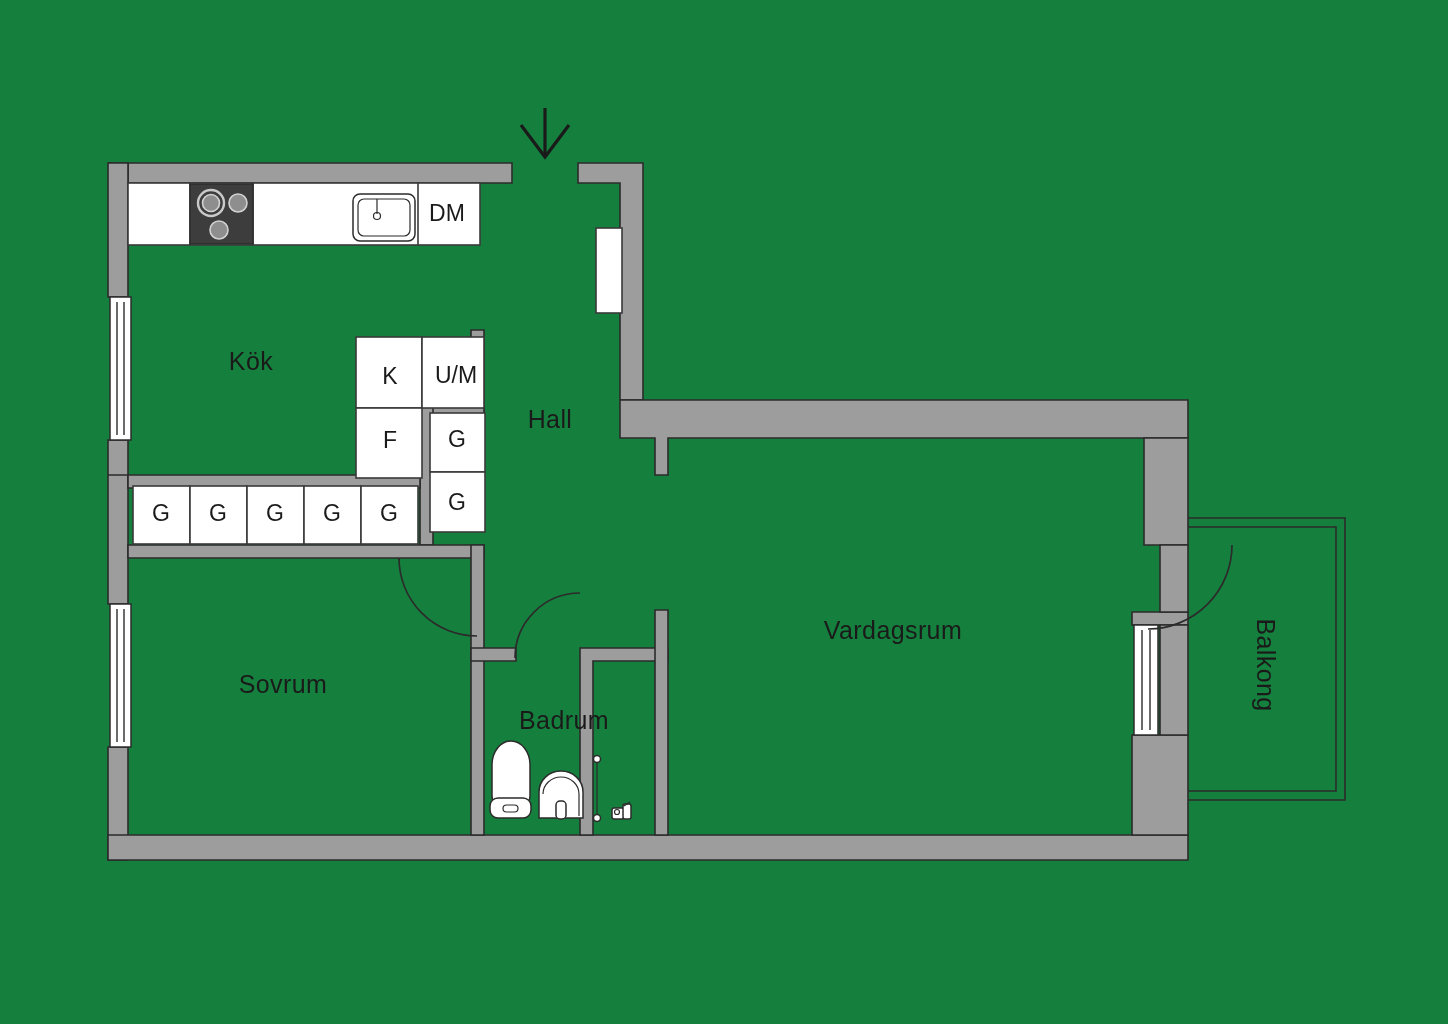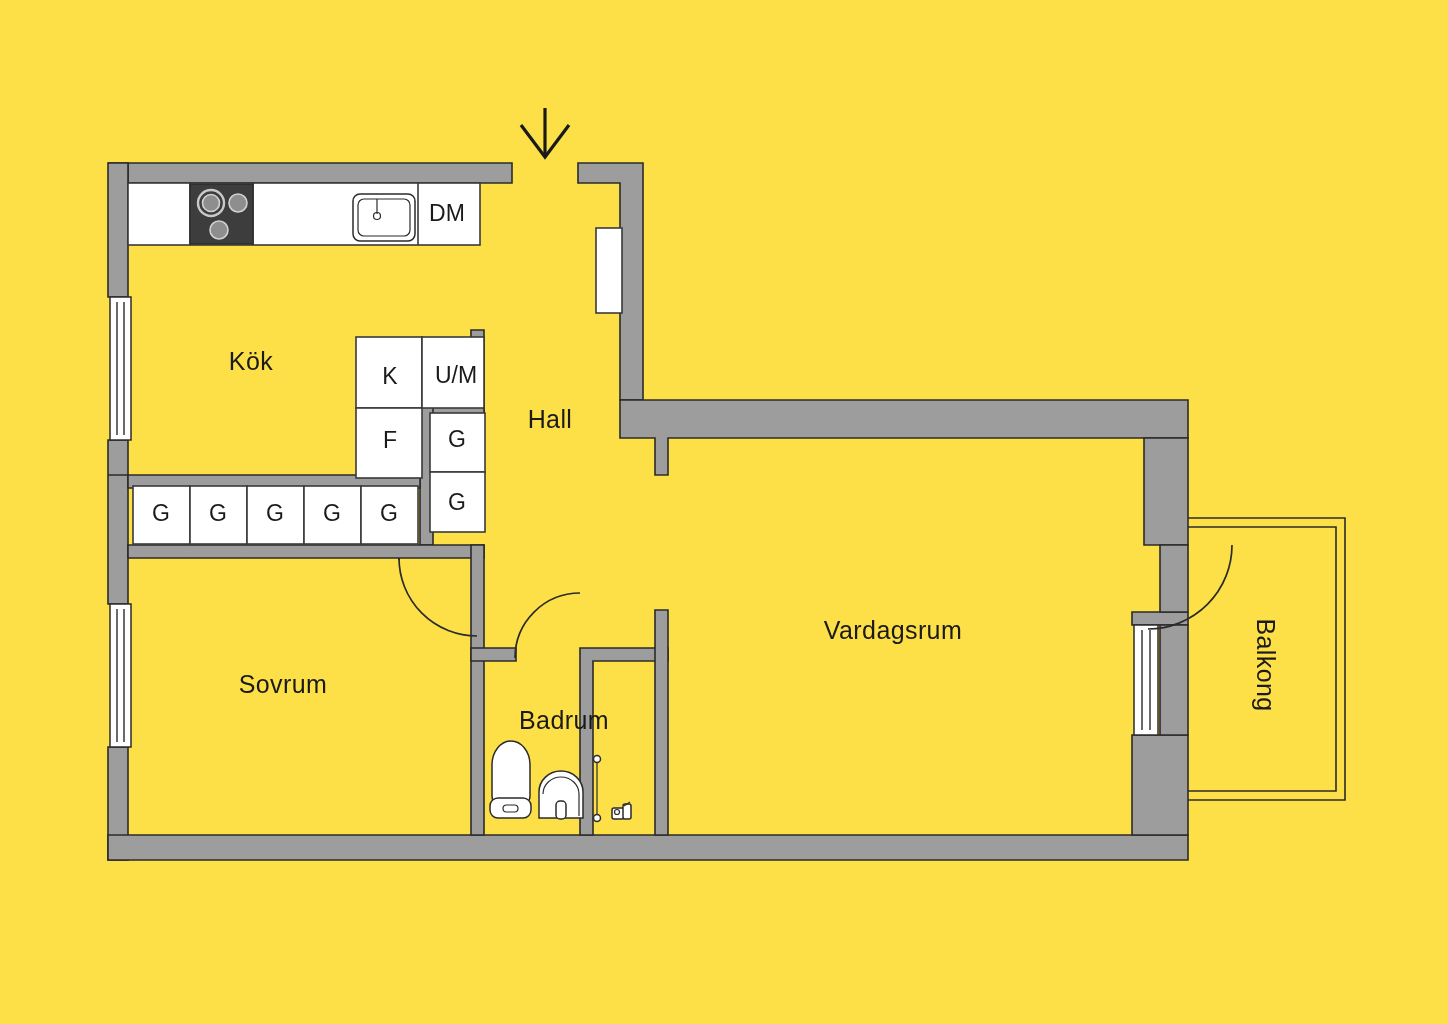--- a/index.html
+++ b/index.html
@@ -11,21 +11,21 @@
   body {
     width: 1448px;
     height: 1024px;
     font-family: "Liberation Sans", sans-serif;
     overflow: hidden;
   }
   #plan-root {
     position: relative;
     width: 1448px;
     height: 1024px;
-    background: #fde047;
+    background: #15803d;
   }
   svg#floorplan {
     display: block;
     width: 1448px;
     height: 1024px;
   }
   .room-label {
     font-family: "Liberation Sans", sans-serif;
     font-size: 25px;
     fill: #1a1a1a;

